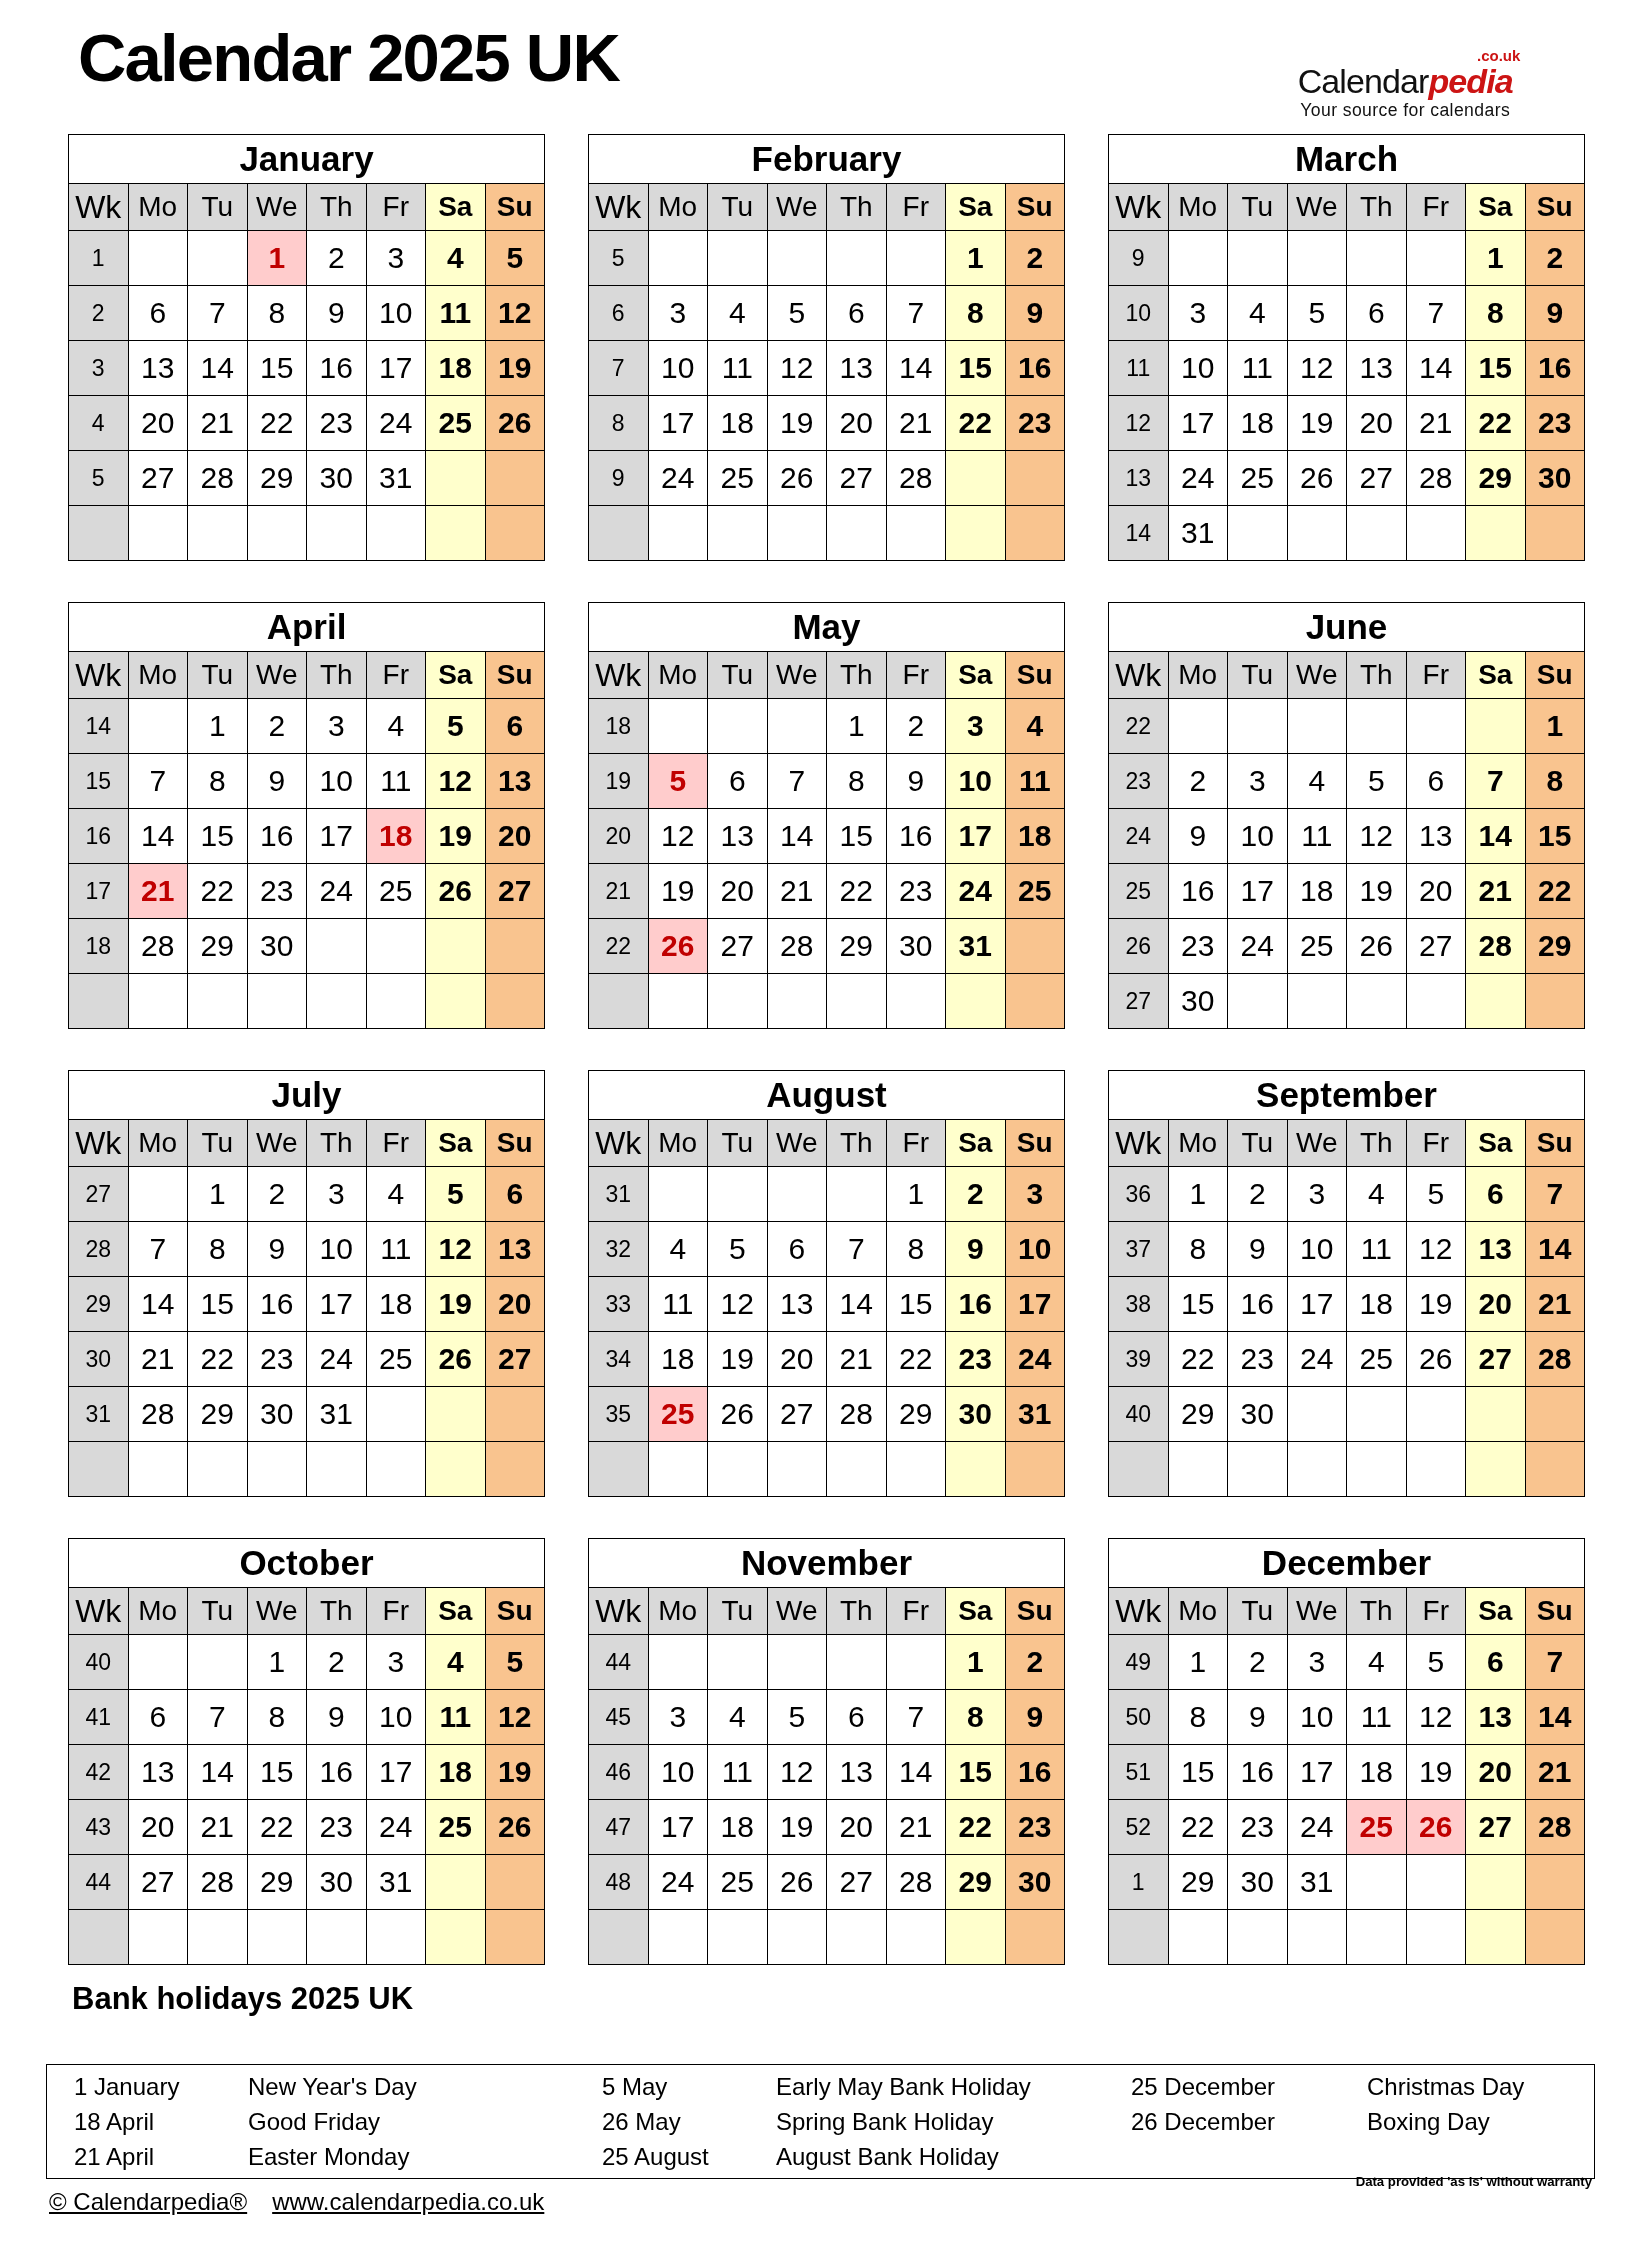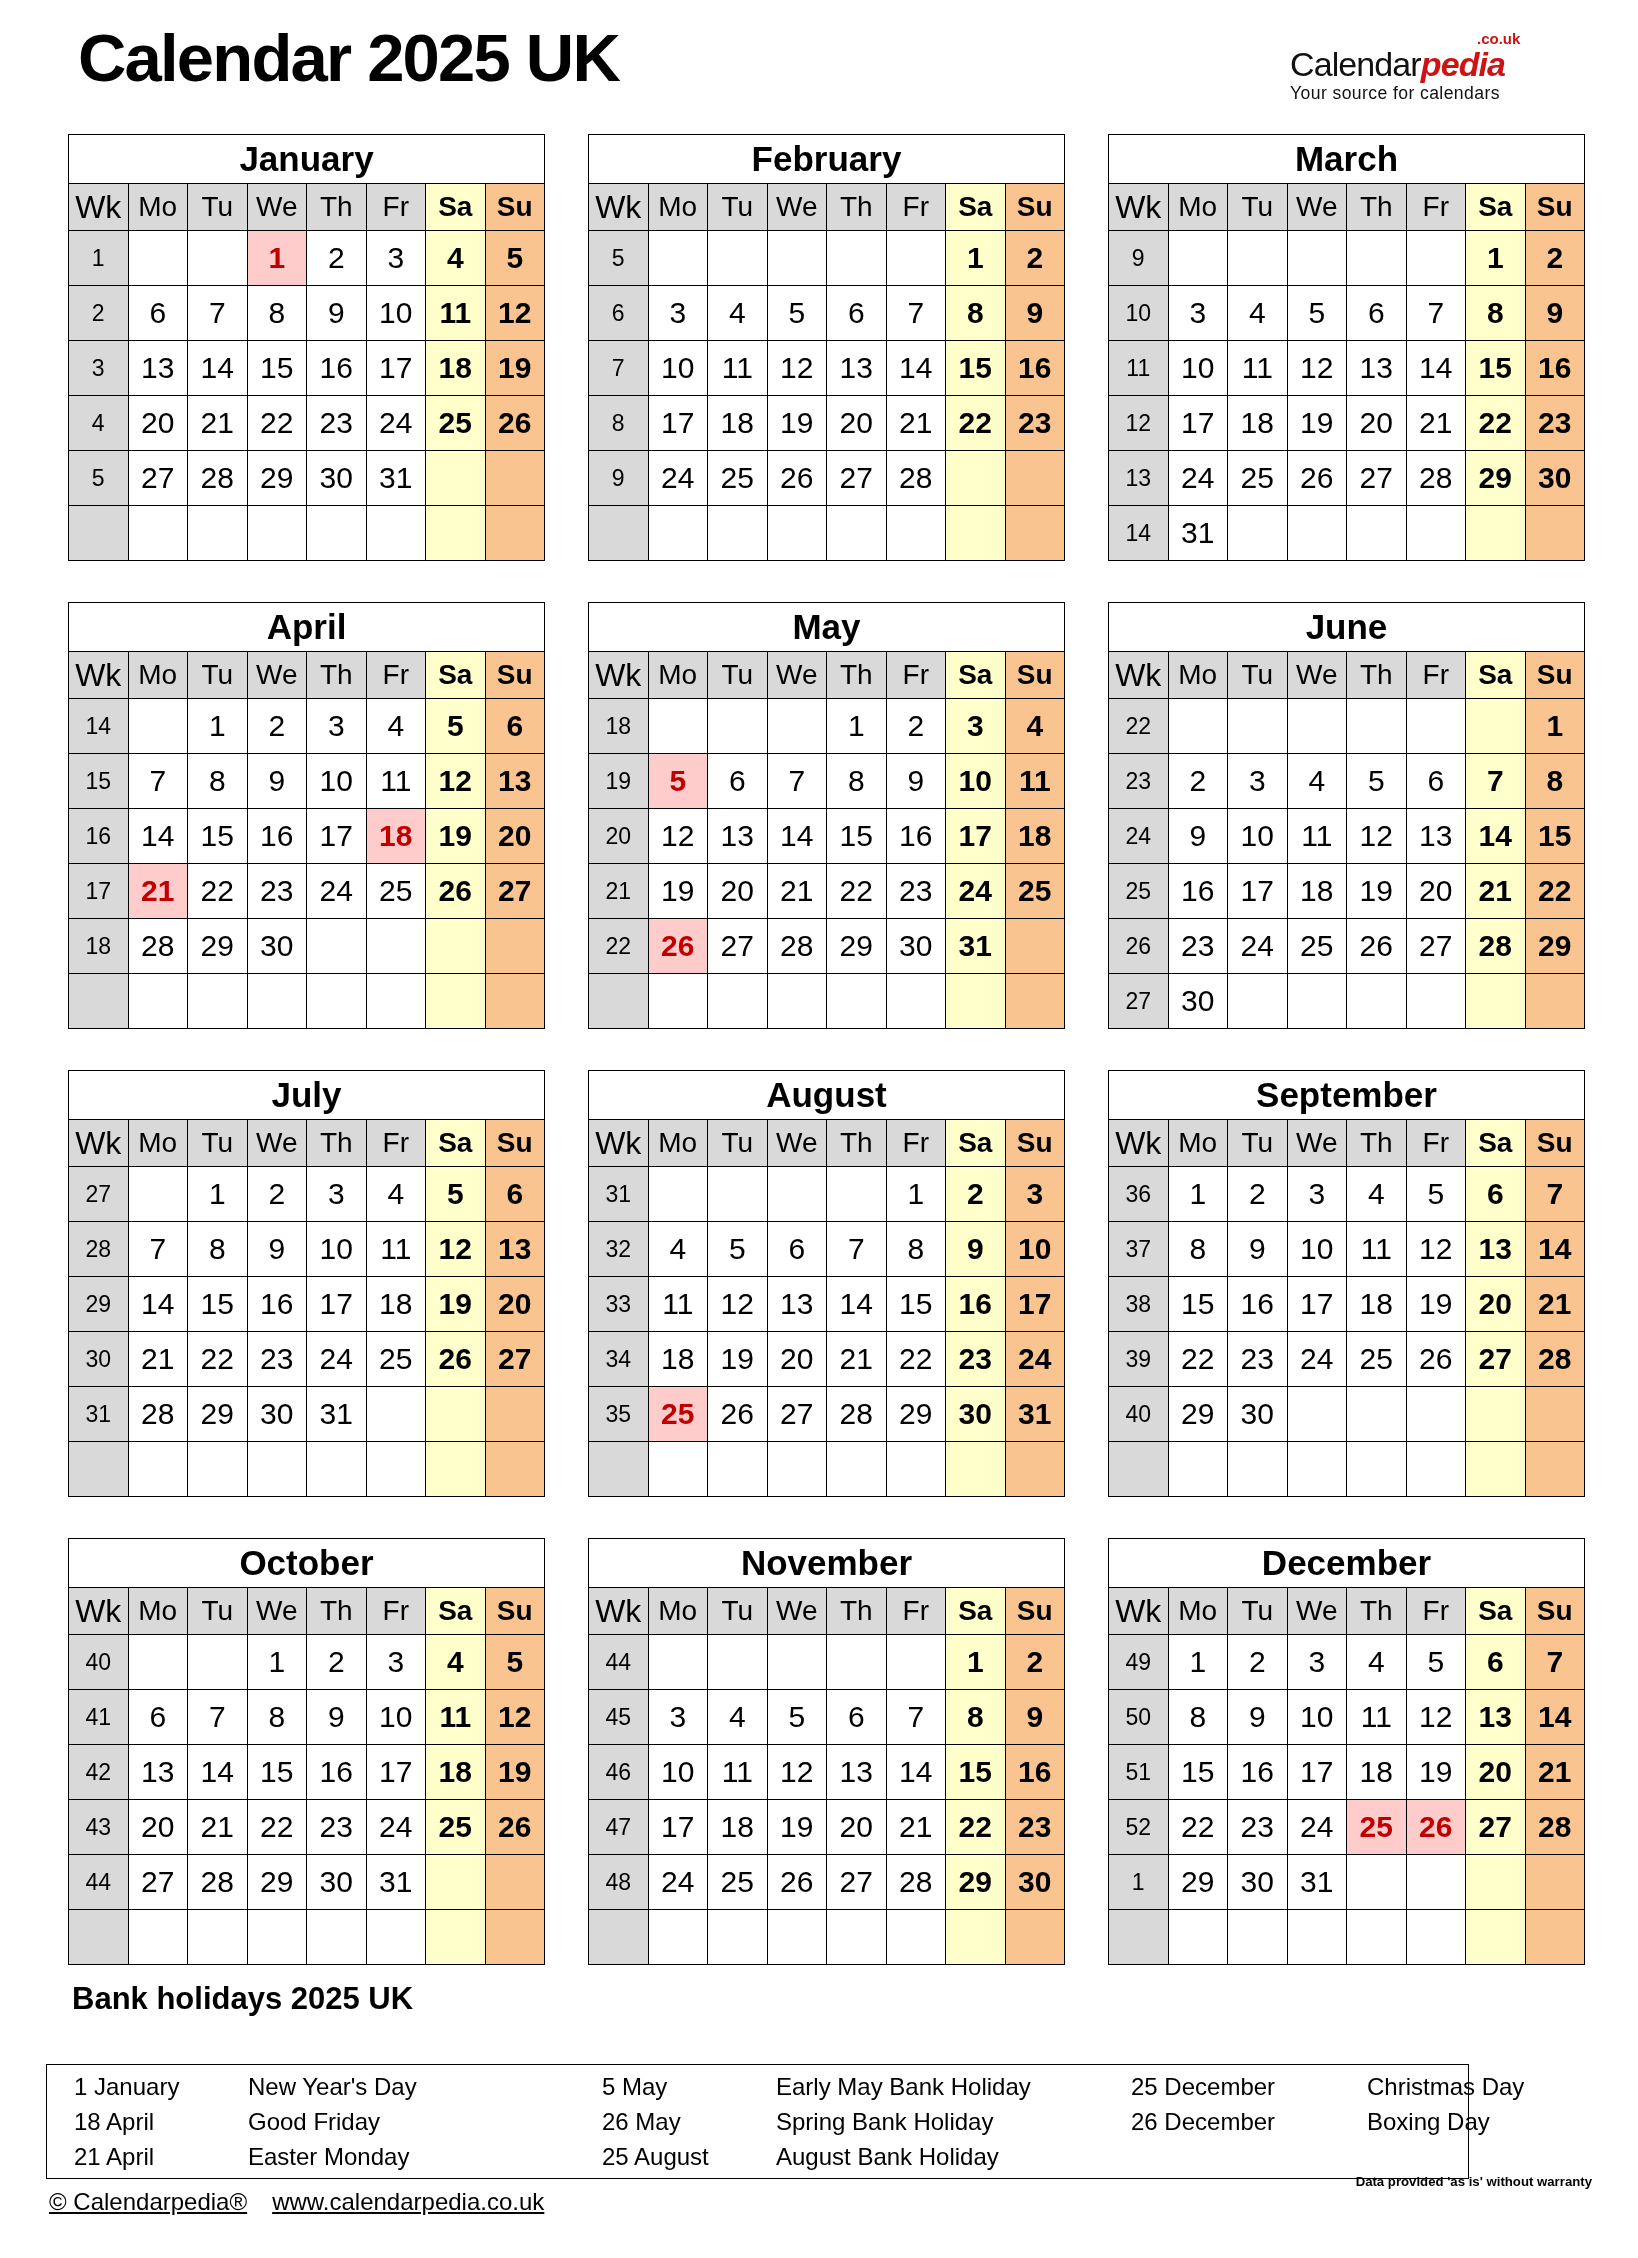--- a/index.html
+++ b/index.html
@@ -5,21 +5,21 @@
   html,body { margin:0; padding:0; background:#fff; }
   .page {
     position:relative; width:1638px; height:2258px; background:#fff;
     font-family:"Liberation Sans","DejaVu Sans",sans-serif; color:#000; overflow:hidden;
   }
   
   .page-title {
     position:absolute; left:78px; top:19.4px;
     font-size:67px; font-weight:bold; letter-spacing:-1.8px; white-space:nowrap;
   }
-  .logo { position:absolute; left:1290px; top:31px; line-height:1; }
+  .logo { position:absolute; left:1290px; top:48px; line-height:1;text-align:center; }
   .logo-couk   { color:var(--logo-red,#cc1414); font-size:15px; font-weight:bold; margin-left:187px; margin-bottom:0.9px; }
   .logo-main   { font-size:34px; letter-spacing:-0.9px; white-space:nowrap; }
   .logo-main .black { color:#111; }
   .logo-main .red   { color:var(--logo-red,#cc1414); font-weight:bold; font-style:italic; }
   .logo-tagline { font-size:17.6px; margin-top:4.4px; letter-spacing:0.4px; color:#111; }
   
   .months {
     position:absolute; left:68px; top:134px;
     display:grid; grid-template-columns:repeat(3,477px); column-gap:43px; row-gap:41px;
   }
@@ -31,21 +31,21 @@
   tr.hrow th.sat { background:var(--sat,#ffffcc); font-weight:bold; }
   tr.hrow th.sun { background:var(--sun,#f9c48f); font-weight:bold; }
   td.wkcell { height:54px; background:var(--gray,#d9d9d9); font-size:23px; }
   td.day { font-size:30px; }
   td.sat { background:var(--sat,#ffffcc); font-weight:bold; }
   td.sun { background:var(--sun,#f9c48f); font-weight:bold; }
   td.hol { background:var(--holbg,#ffcccc); color:var(--holfg,#c00000); font-weight:bold; }
   
   .bh-title { position:absolute; left:72px; top:1981px; font-size:31px; font-weight:bold; }
   .bh-box {
-    position:absolute; left:46px; top:2064px; width:1423px; height:115px;
+    position:absolute; left:46px; top:2064px; width:1549px; height:115px;
     border:1.8px solid #000; box-sizing:border-box; padding-top:4.4px;
   }
   .bh-row {
     display:grid; grid-template-columns:174px 354px 174px 355px 236px auto;
     padding-left:27px; height:35px; align-items:center; font-size:24px; white-space:nowrap;
   }
   
   .copyright { position:absolute; left:49px; top:2188px; font-size:24px; white-space:nowrap;text-decoration:underline; }
   .copyright .web { margin-left:25px; }
   .disclaimer { position:absolute; right:46px; top:2174px; font-size:13.2px; font-weight:bold; }

